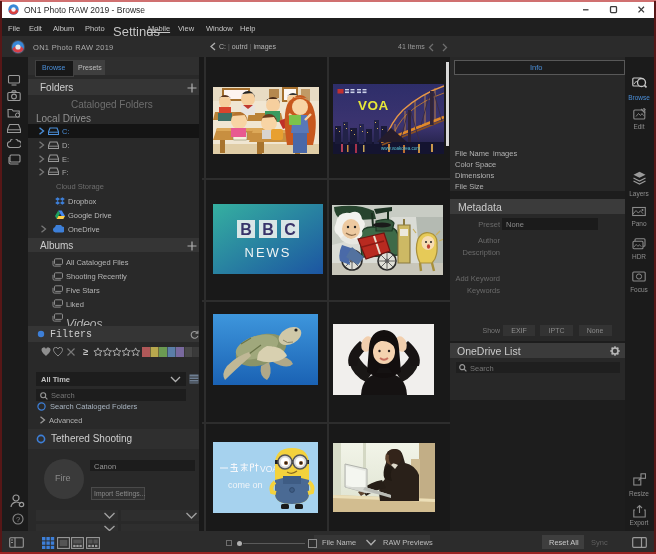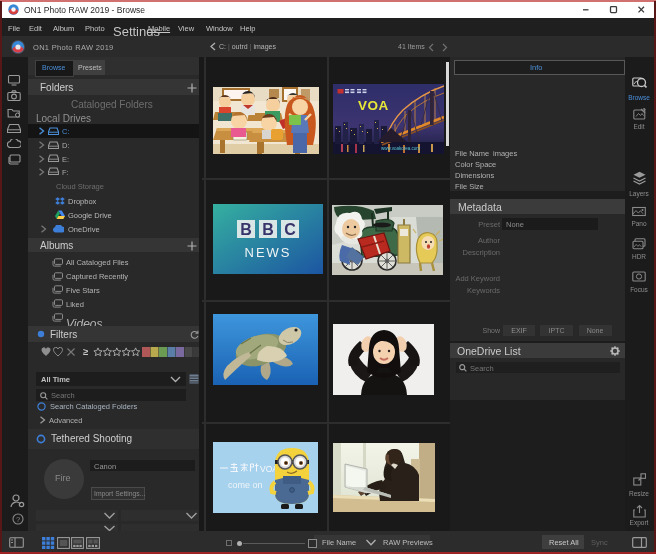--- a/index.html
+++ b/index.html
@@ -172,42 +172,42 @@
 
 <svg class="abs" style="left:52px;top:257.5px;" width="11" height="9">
       <rect x="2.5" y="0.8" width="8" height="5.6" rx="1" fill="none" stroke="#8a8a8a" stroke-width="1"></rect>
       <path d="M1 2.8 v4 a1.3 1.3 0 0 0 1.3 1.3 h6.5" fill="none" stroke="#8a8a8a" stroke-width="1"></path>
     </svg>
 <div class="t" style="left:66px;top:258px;font-size:7.5px;color:#b4b4b4;">All Cataloged Files</div>
 <svg class="abs" style="left:52px;top:271.5px;" width="11" height="9">
       <rect x="2.5" y="0.8" width="8" height="5.6" rx="1" fill="none" stroke="#8a8a8a" stroke-width="1"></rect>
       <path d="M1 2.8 v4 a1.3 1.3 0 0 0 1.3 1.3 h6.5" fill="none" stroke="#8a8a8a" stroke-width="1"></path>
     </svg>
-<div class="t" style="left:66px;top:272px;font-size:7.5px;color:#b4b4b4;">Captured Recently</div>
+<div class="t" style="left:66px;top:272px;font-size:7.5px;color:#b4b4b4;">Shooting Recently</div>
 <svg class="abs" style="left:52px;top:285px;" width="11" height="9">
       <rect x="2.5" y="0.8" width="8" height="5.6" rx="1" fill="none" stroke="#8a8a8a" stroke-width="1"></rect>
       <path d="M1 2.8 v4 a1.3 1.3 0 0 0 1.3 1.3 h6.5" fill="none" stroke="#8a8a8a" stroke-width="1"></path>
     </svg>
 <div class="t" style="left:66px;top:285.5px;font-size:7.5px;color:#b4b4b4;">Five Stars</div>
 <svg class="abs" style="left:52px;top:299px;" width="11" height="9">
       <rect x="2.5" y="0.8" width="8" height="5.6" rx="1" fill="none" stroke="#8a8a8a" stroke-width="1"></rect>
       <path d="M1 2.8 v4 a1.3 1.3 0 0 0 1.3 1.3 h6.5" fill="none" stroke="#8a8a8a" stroke-width="1"></path>
     </svg>
 <div class="t" style="left:66px;top:299.5px;font-size:7.5px;color:#b4b4b4;">Liked</div>
 <svg class="abs" style="left:52px;top:313px;" width="11" height="9">
       <rect x="2.5" y="0.8" width="8" height="5.6" rx="1" fill="none" stroke="#8a8a8a" stroke-width="1"></rect>
       <path d="M1 2.8 v4 a1.3 1.3 0 0 0 1.3 1.3 h6.5" fill="none" stroke="#8a8a8a" stroke-width="1"></path>
     </svg>
 <div class="t" style="left:66px;top:317px;font-size:12px;color:#b4b4b4;font-style:italic;">Videos</div>
 
 <div class="abs" style="left:28px;top:326px;width:171px;height:16px;background:#353535;"></div>
 <svg class="abs" style="left:37px;top:330px;" width="8" height="8">
       <circle cx="4" cy="4" r="3.2" fill="#3d7fd8"></circle>
     </svg>
-<div class="t" style="left:50px;top:328.5px;font-size:10px;color:#cecece;">Filters</div>
+<div class="t" style="left:50px;top:328.5px;font-size:10px;color:#cecece;font-family:Liberation Mono, monospace;">Filters</div>
 <svg class="abs" style="left:190px;top:329.5px;" width="9" height="9">
       <path d="M7.5 3 a3.4 3.4 0 1 0 0.4 2.8" fill="none" stroke="#9a9a9a" stroke-width="1.1"></path>
       <path d="M7.9 0.8 v2.4 h-2.4" fill="none" stroke="#9a9a9a" stroke-width="1.1"></path>
     </svg>
 
 <svg class="abs" style="left:41px;top:347px;" width="36" height="10">
 <path d="M5 9 C1.5 6 0.5 4 0.5 2.8 A2.3 2.3 0 0 1 5 2 A2.3 2.3 0 0 1 9.5 2.8 C9.5 4 8.5 6 5 9 Z" fill="#8f8f8f"></path>
 <path d="M17 9 C13.5 6 12.5 4 12.5 2.8 A2.3 2.3 0 0 1 17 2 A2.3 2.3 0 0 1 21.5 2.8 C21.5 4 20.5 6 17 9 Z" fill="none" stroke="#8f8f8f" stroke-width="1"></path>
 <path d="M26.5 1.5 L33.5 8.5 M33.5 1.5 L26.5 8.5" stroke="#787878" stroke-width="1.2"></path>
 </svg>

